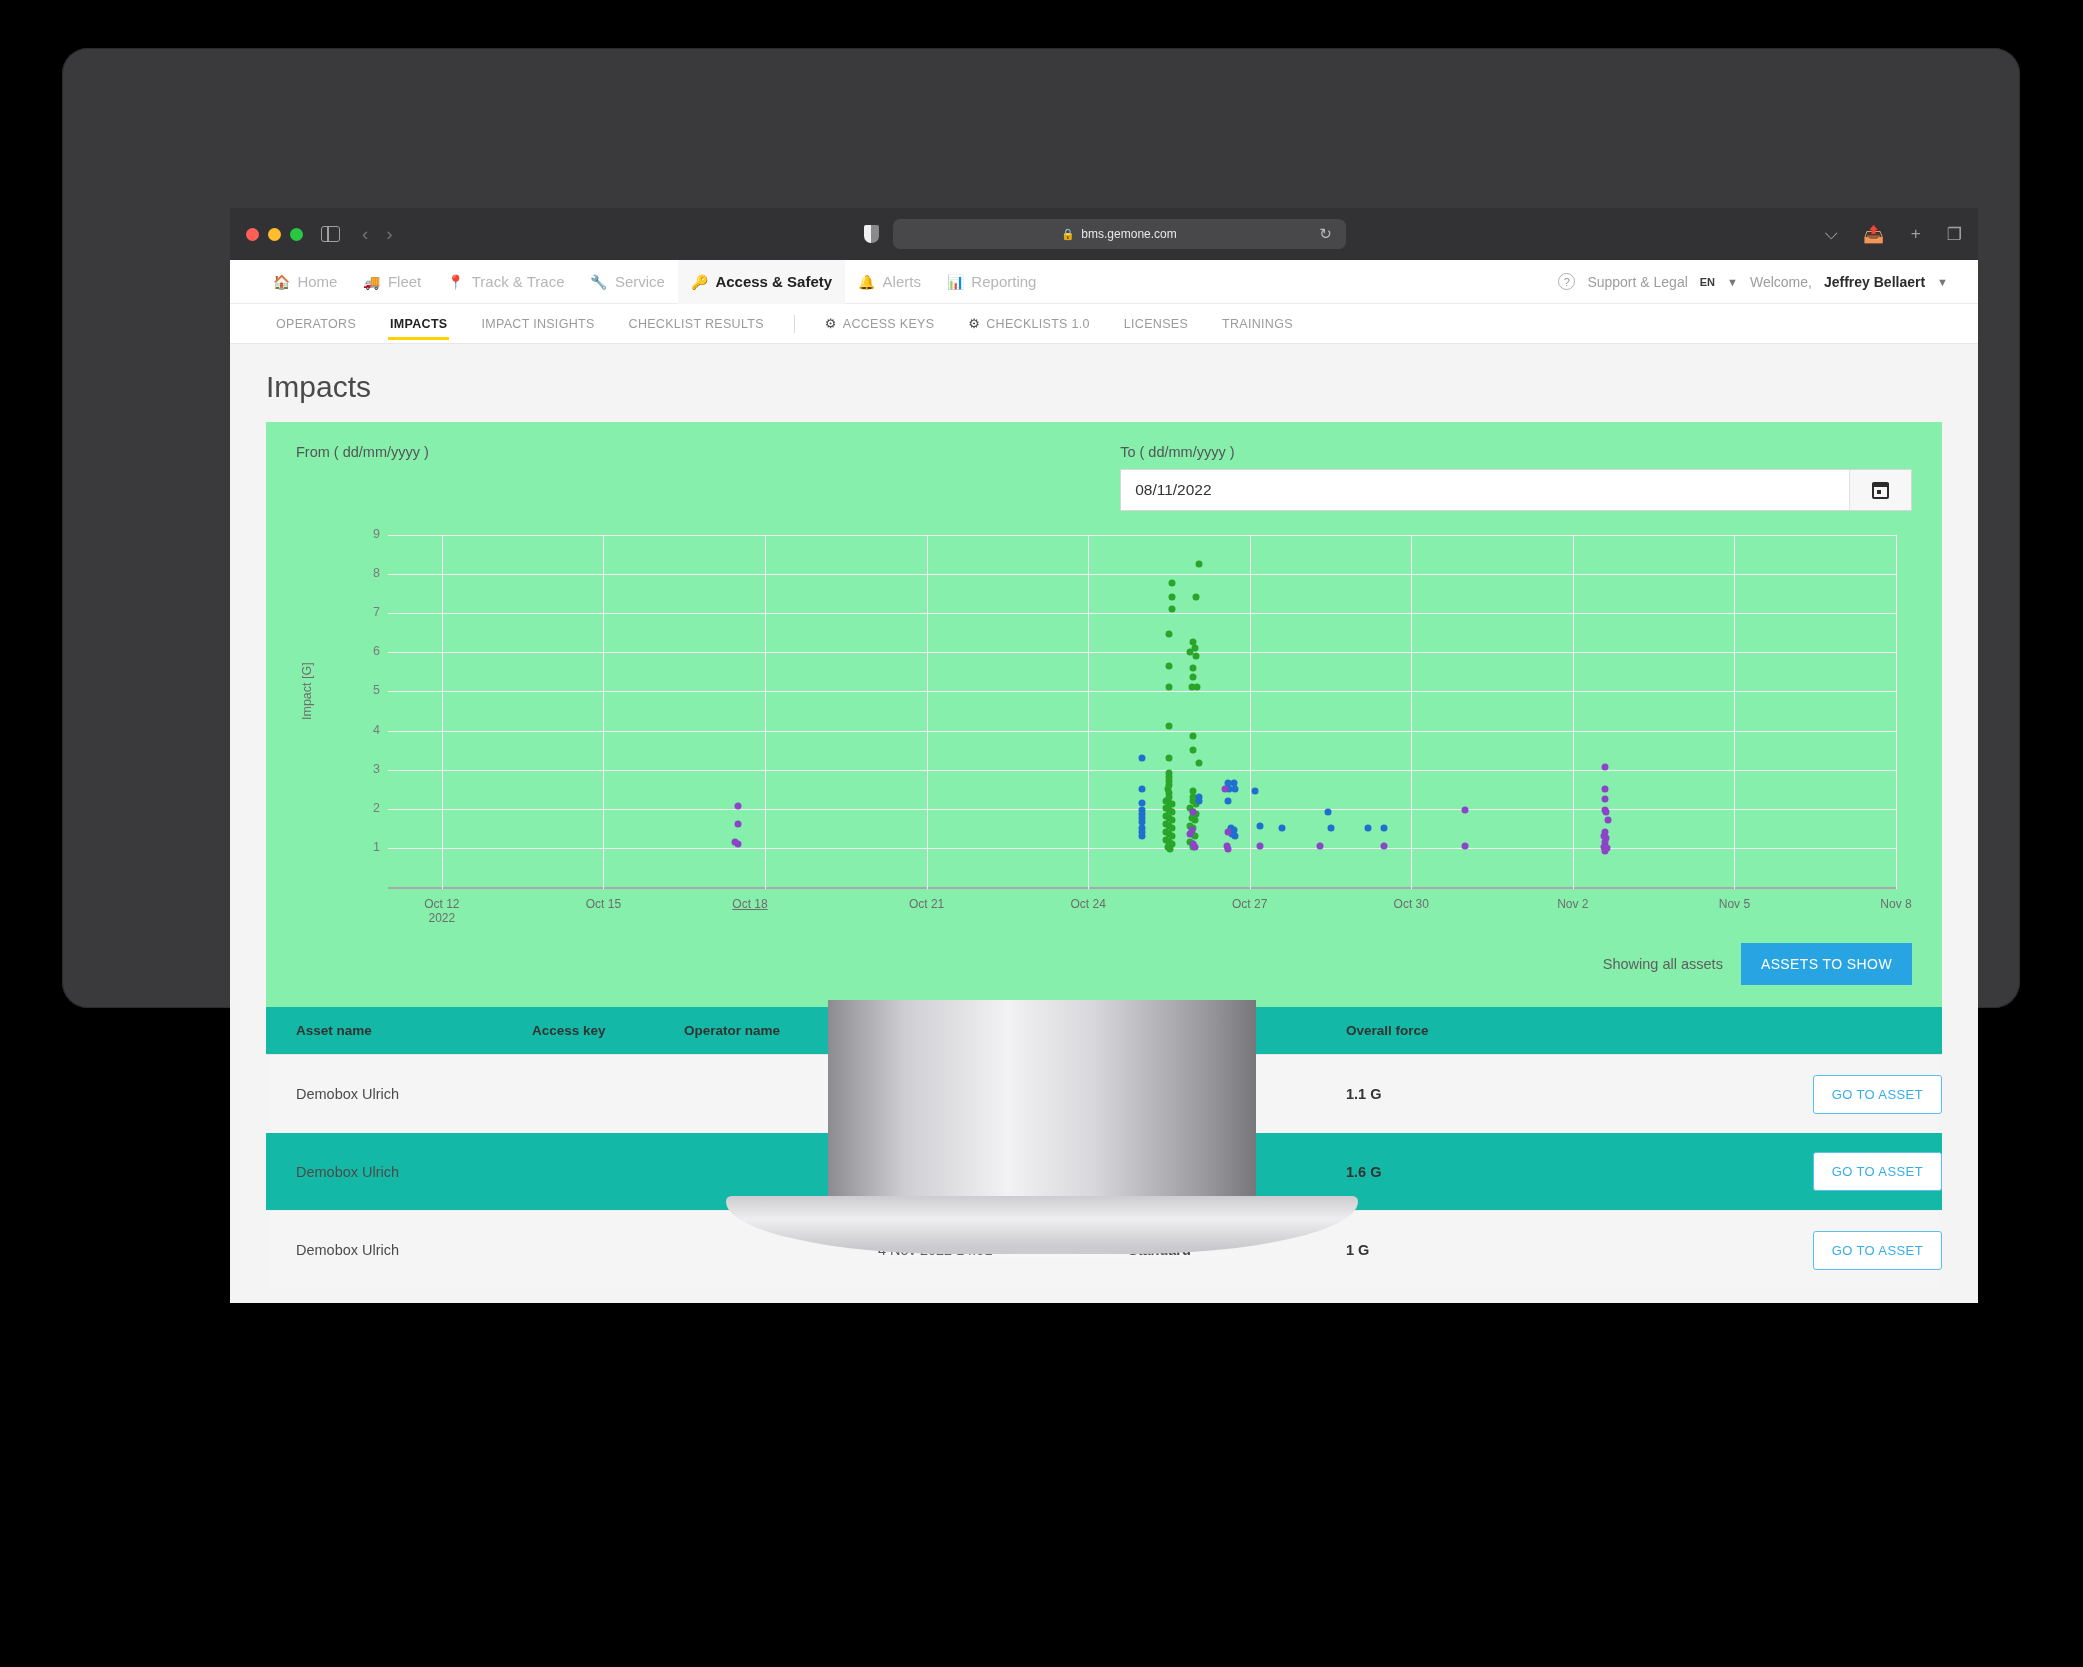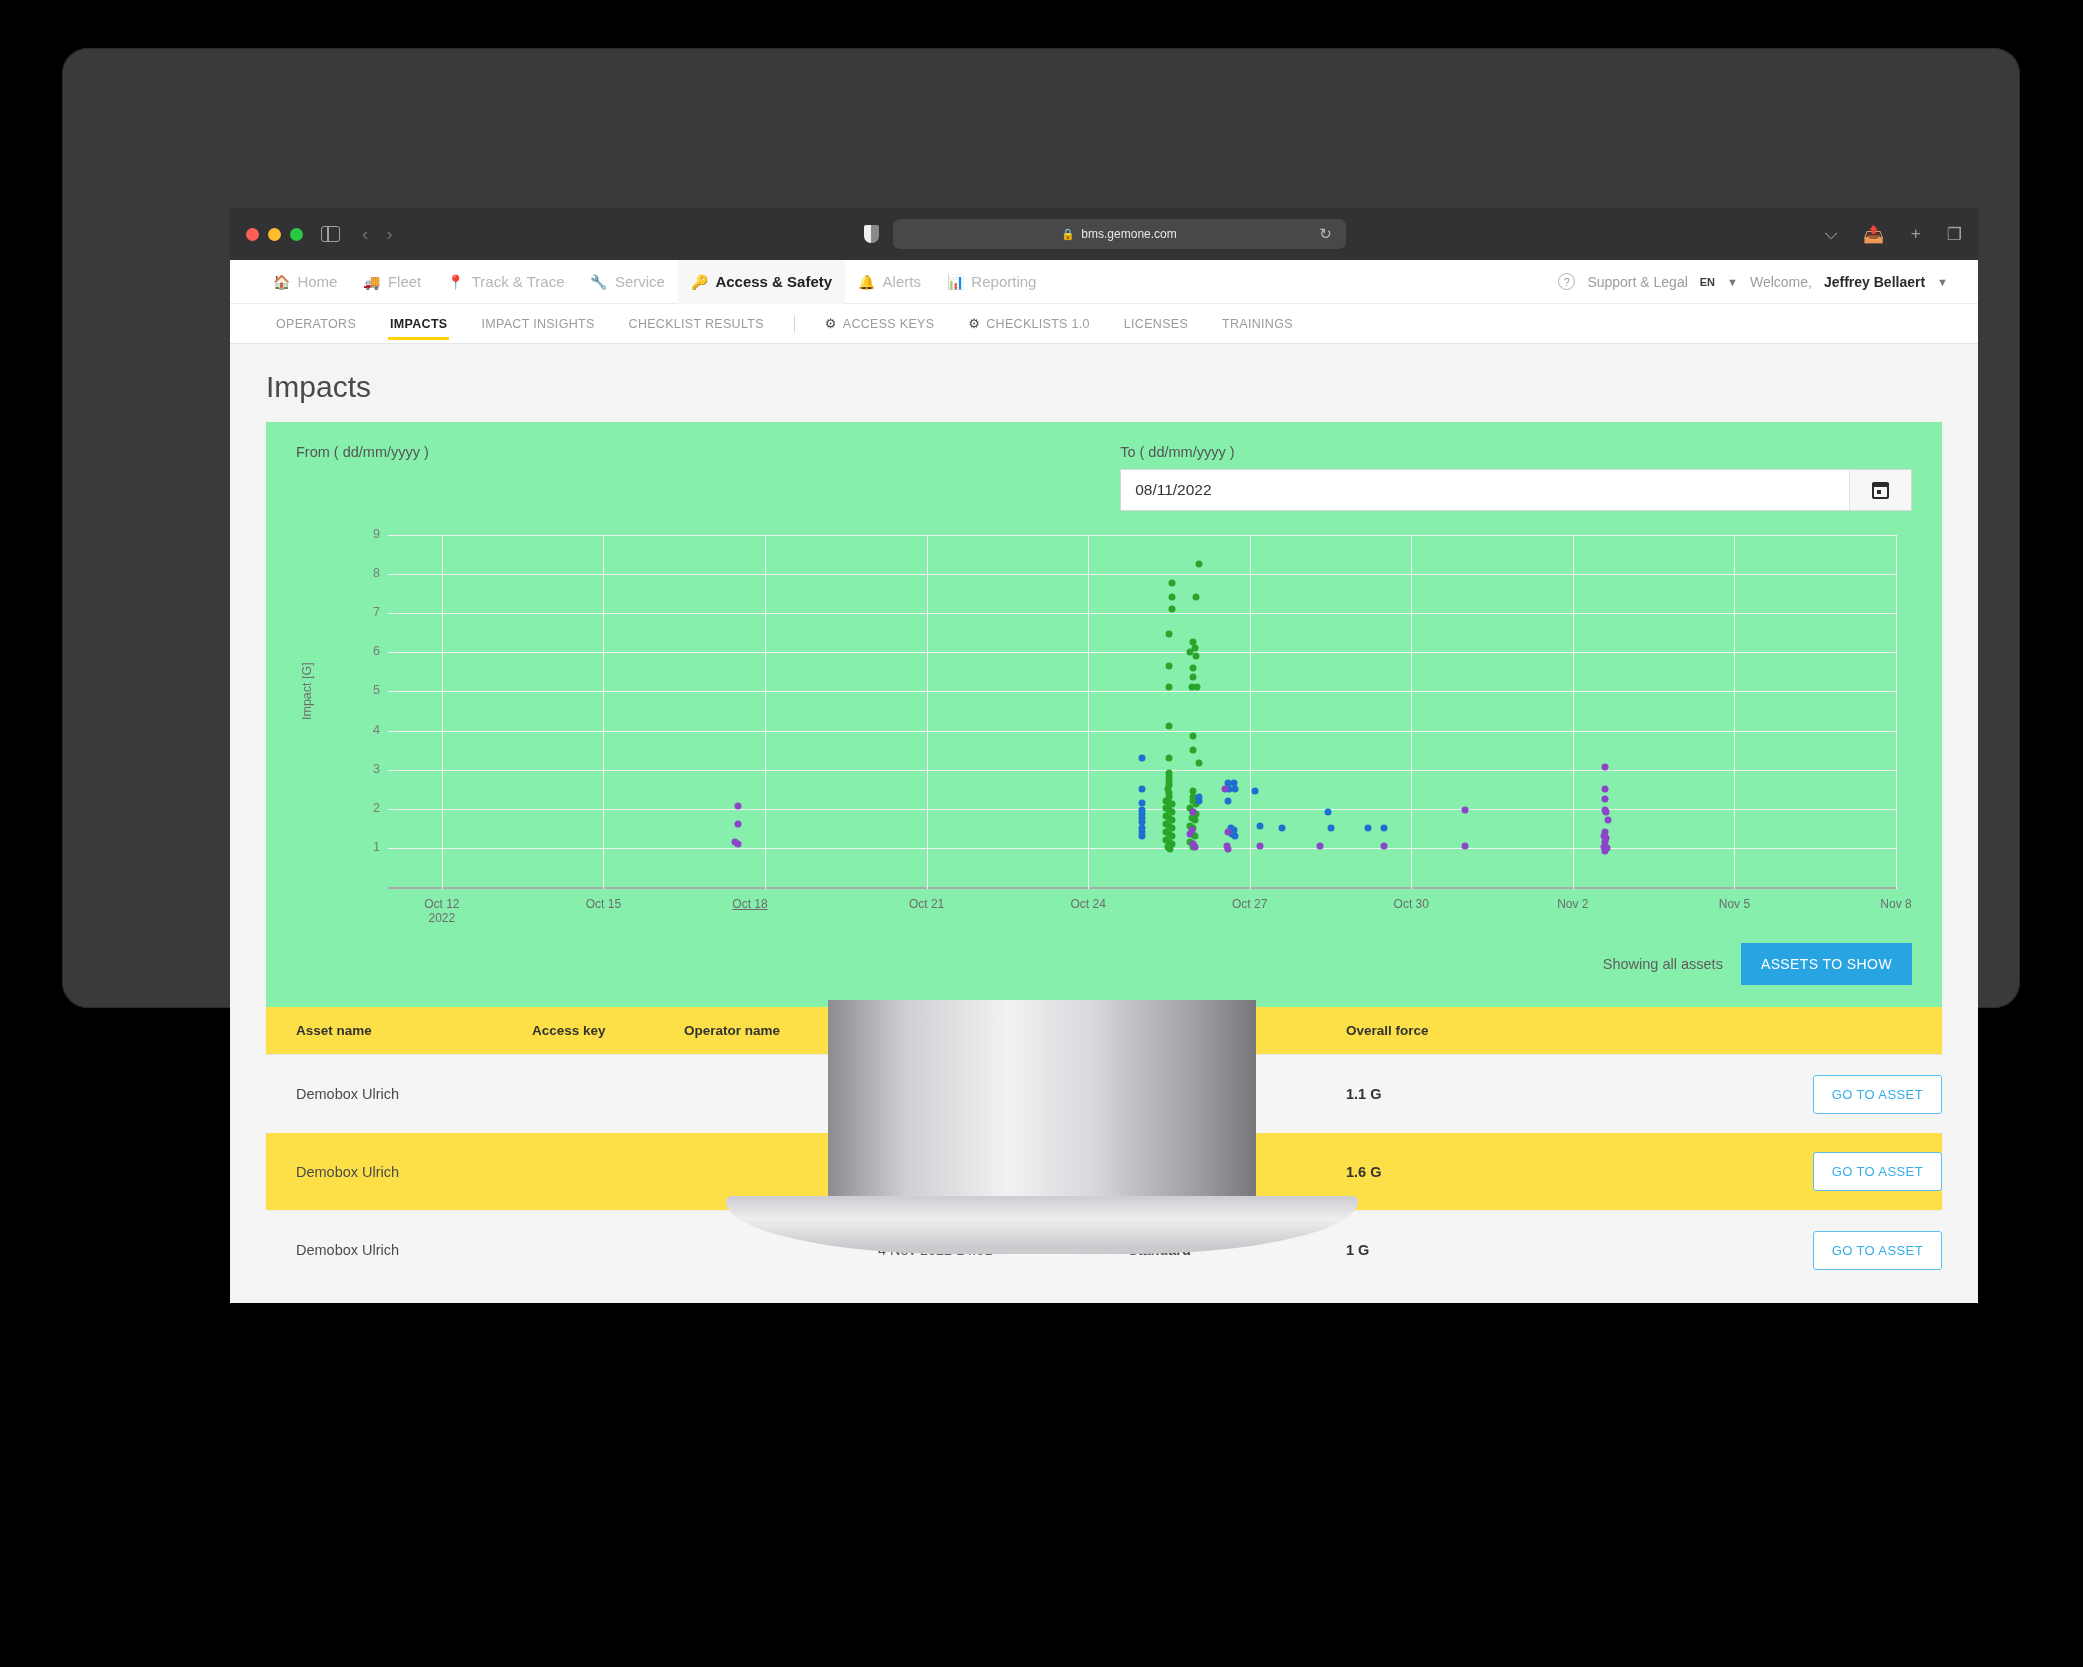--- a/index.html
+++ b/index.html
@@ -131,21 +131,21 @@
   .xtick { position:absolute; top:8px; font-size:12px; color:#6d6d6d; transform:translateX(-50%); text-align:center; white-space:nowrap; }
   .xtick span { display:block; }
   .pt { position:absolute; width:7px; height:7px; border-radius:50%; transform:translate(-50%,50%); }
 
   .assets-row { display:flex; align-items:center; justify-content:flex-end; gap:18px; padding:8px 0 22px 0; }
   .showing { font-size:14.5px; color:#5e5e5e; }
   .assets-btn { background:#29a4e2; color:#fff; border:none; font-size:14px; letter-spacing:.4px;
                 padding:13px 20px; font-family:"Liberation Sans", sans-serif; }
 
   
-  .table { background:#fde047; margin:0 36px; }
+  .table { background:#14b8a6; margin:0 36px; }
   .thead { display:flex; align-items:center; height:48px; border-bottom:1px solid #e6e6e6;
            font-size:13.5px; font-weight:bold; color:#333; padding-left:30px; }
   .trow { display:flex; align-items:center; height:78px; padding-left:30px; font-size:14.5px; color:#4b4b4b; }
   .trow.alt { background:#f5f5f5; }
   .trow.plain { border-bottom:1px solid #ededed; }
   .c-asset { width:236px; } .c-key { width:152px; } .c-op { width:194px; }
   .c-time { width:250px; } .c-sev { width:218px; font-weight:bold; color:#333; }
   .c-force { width:208px; font-weight:bold; color:#333; }
   .c-act { flex:1; display:flex; justify-content:flex-end; }
   .goto-btn { border:1px solid #5bc0f0; color:#35aee8; background:#fff;

